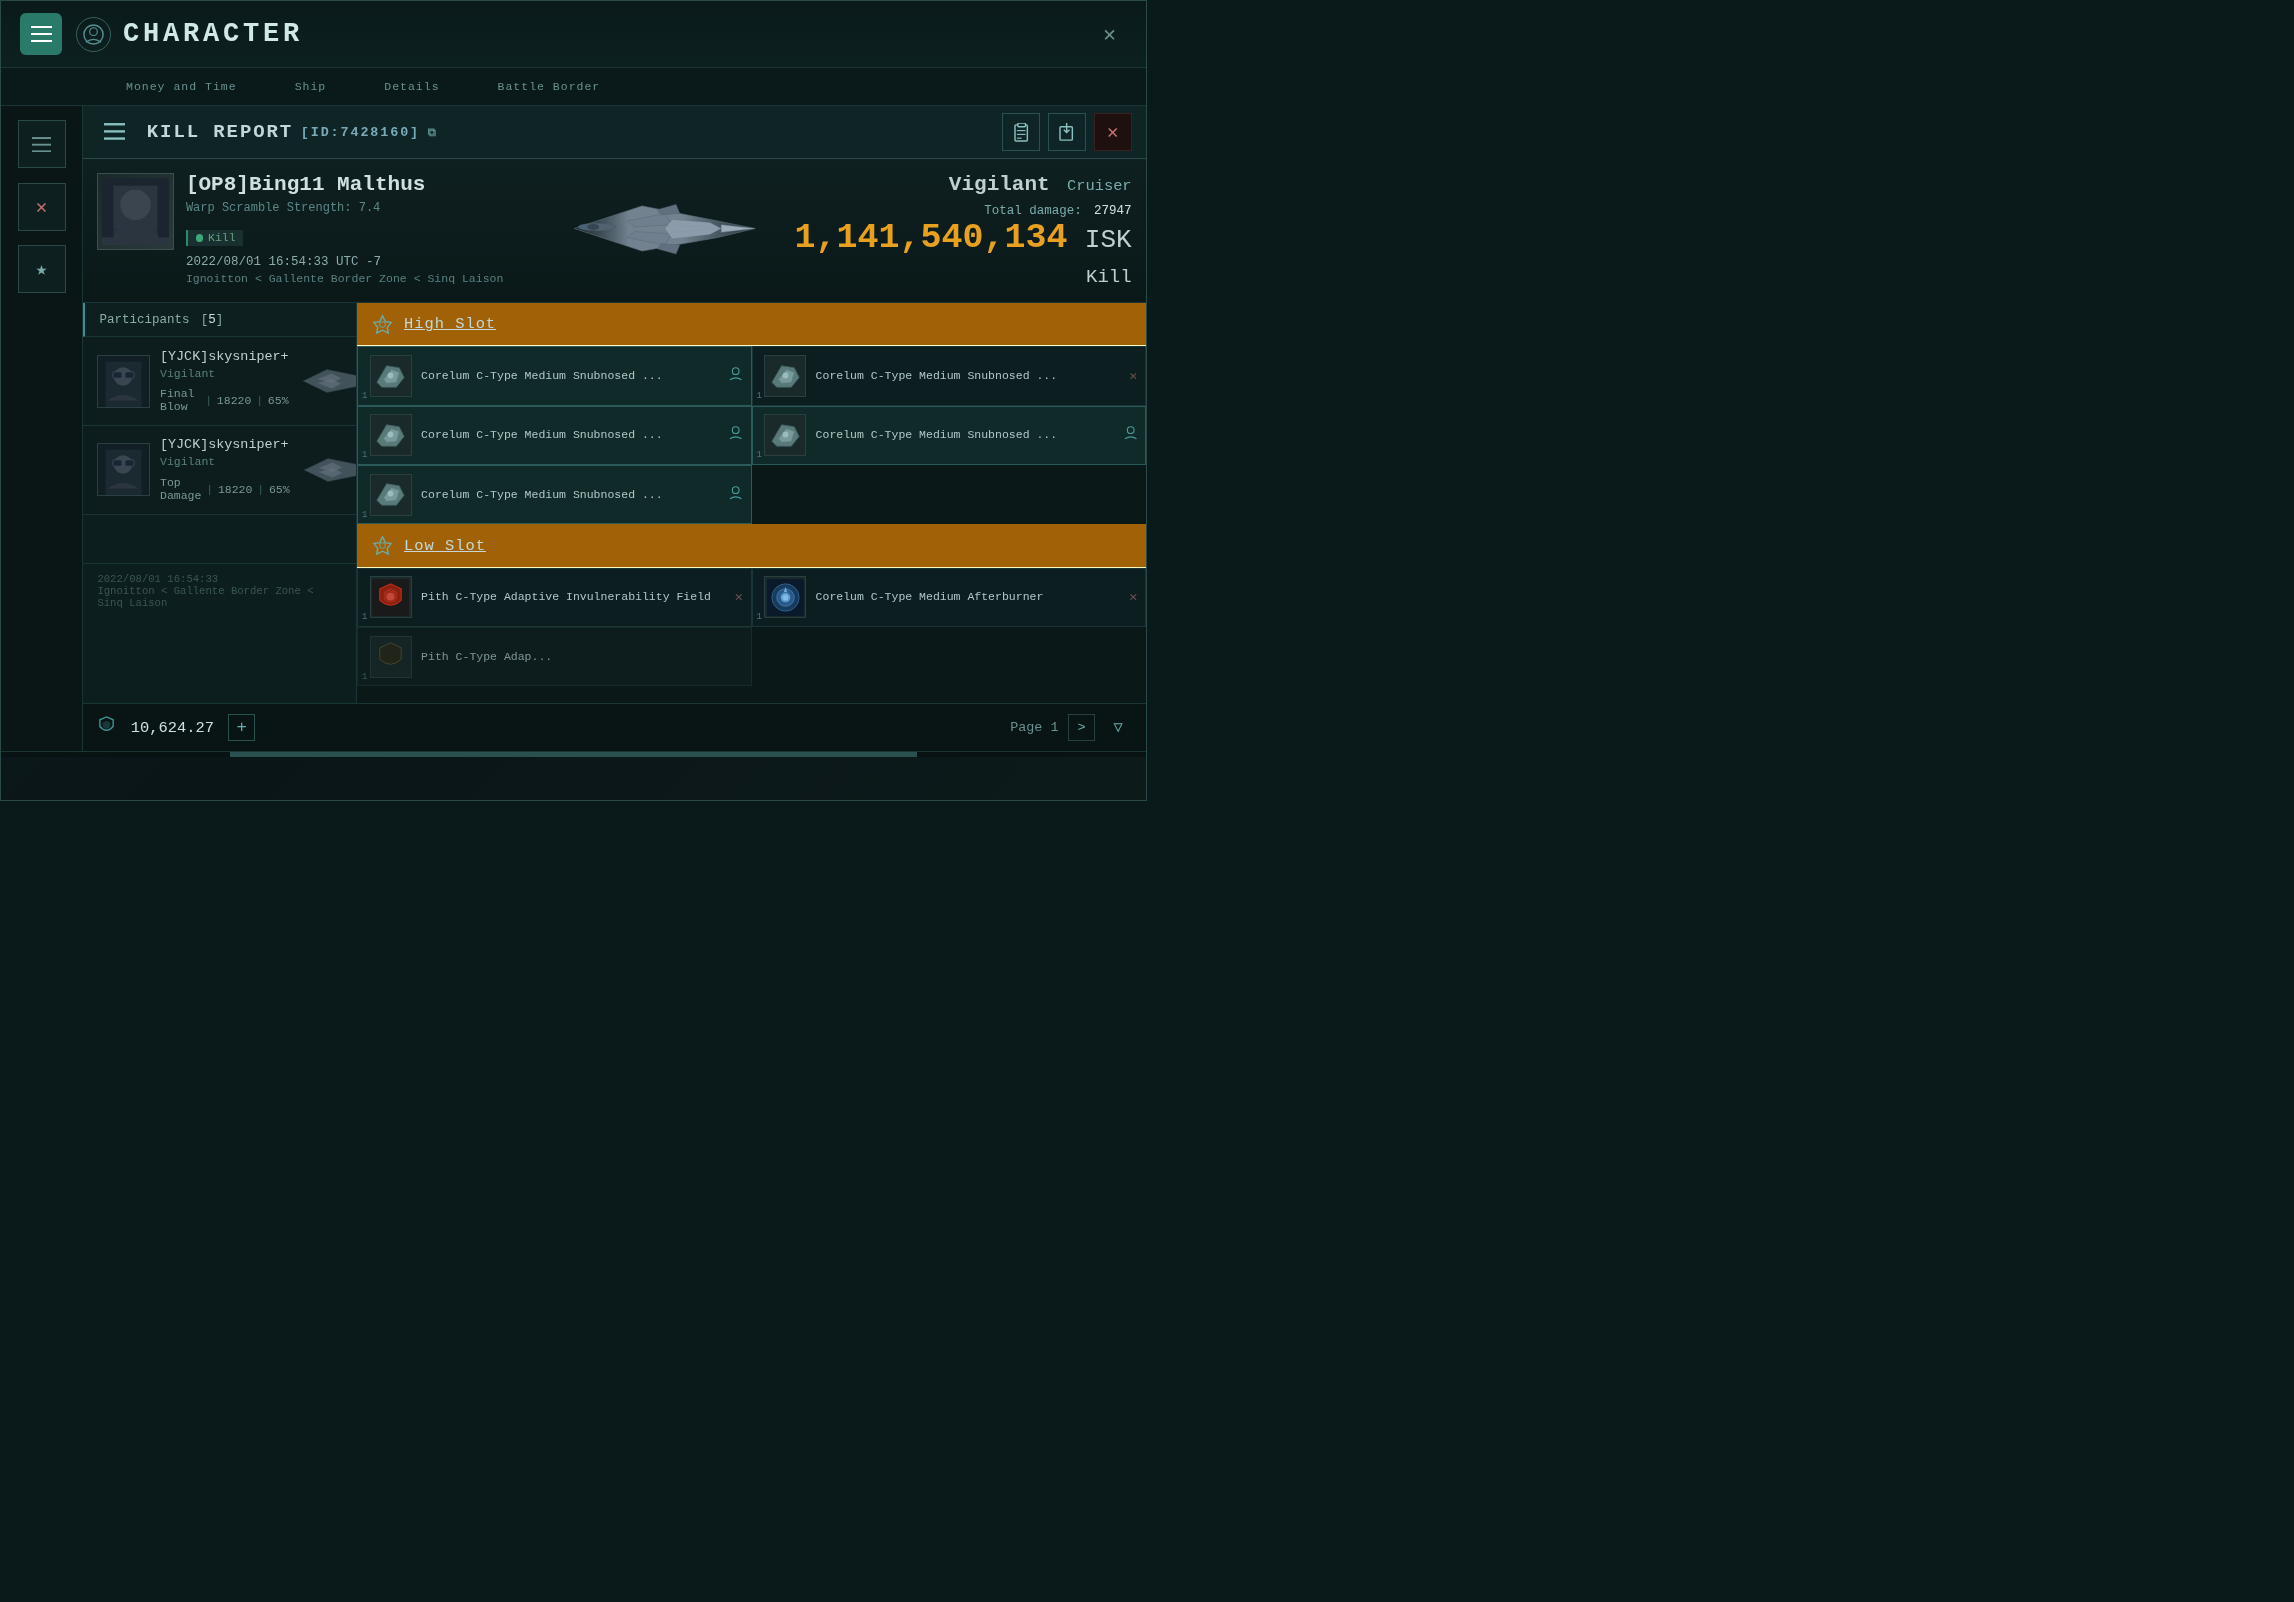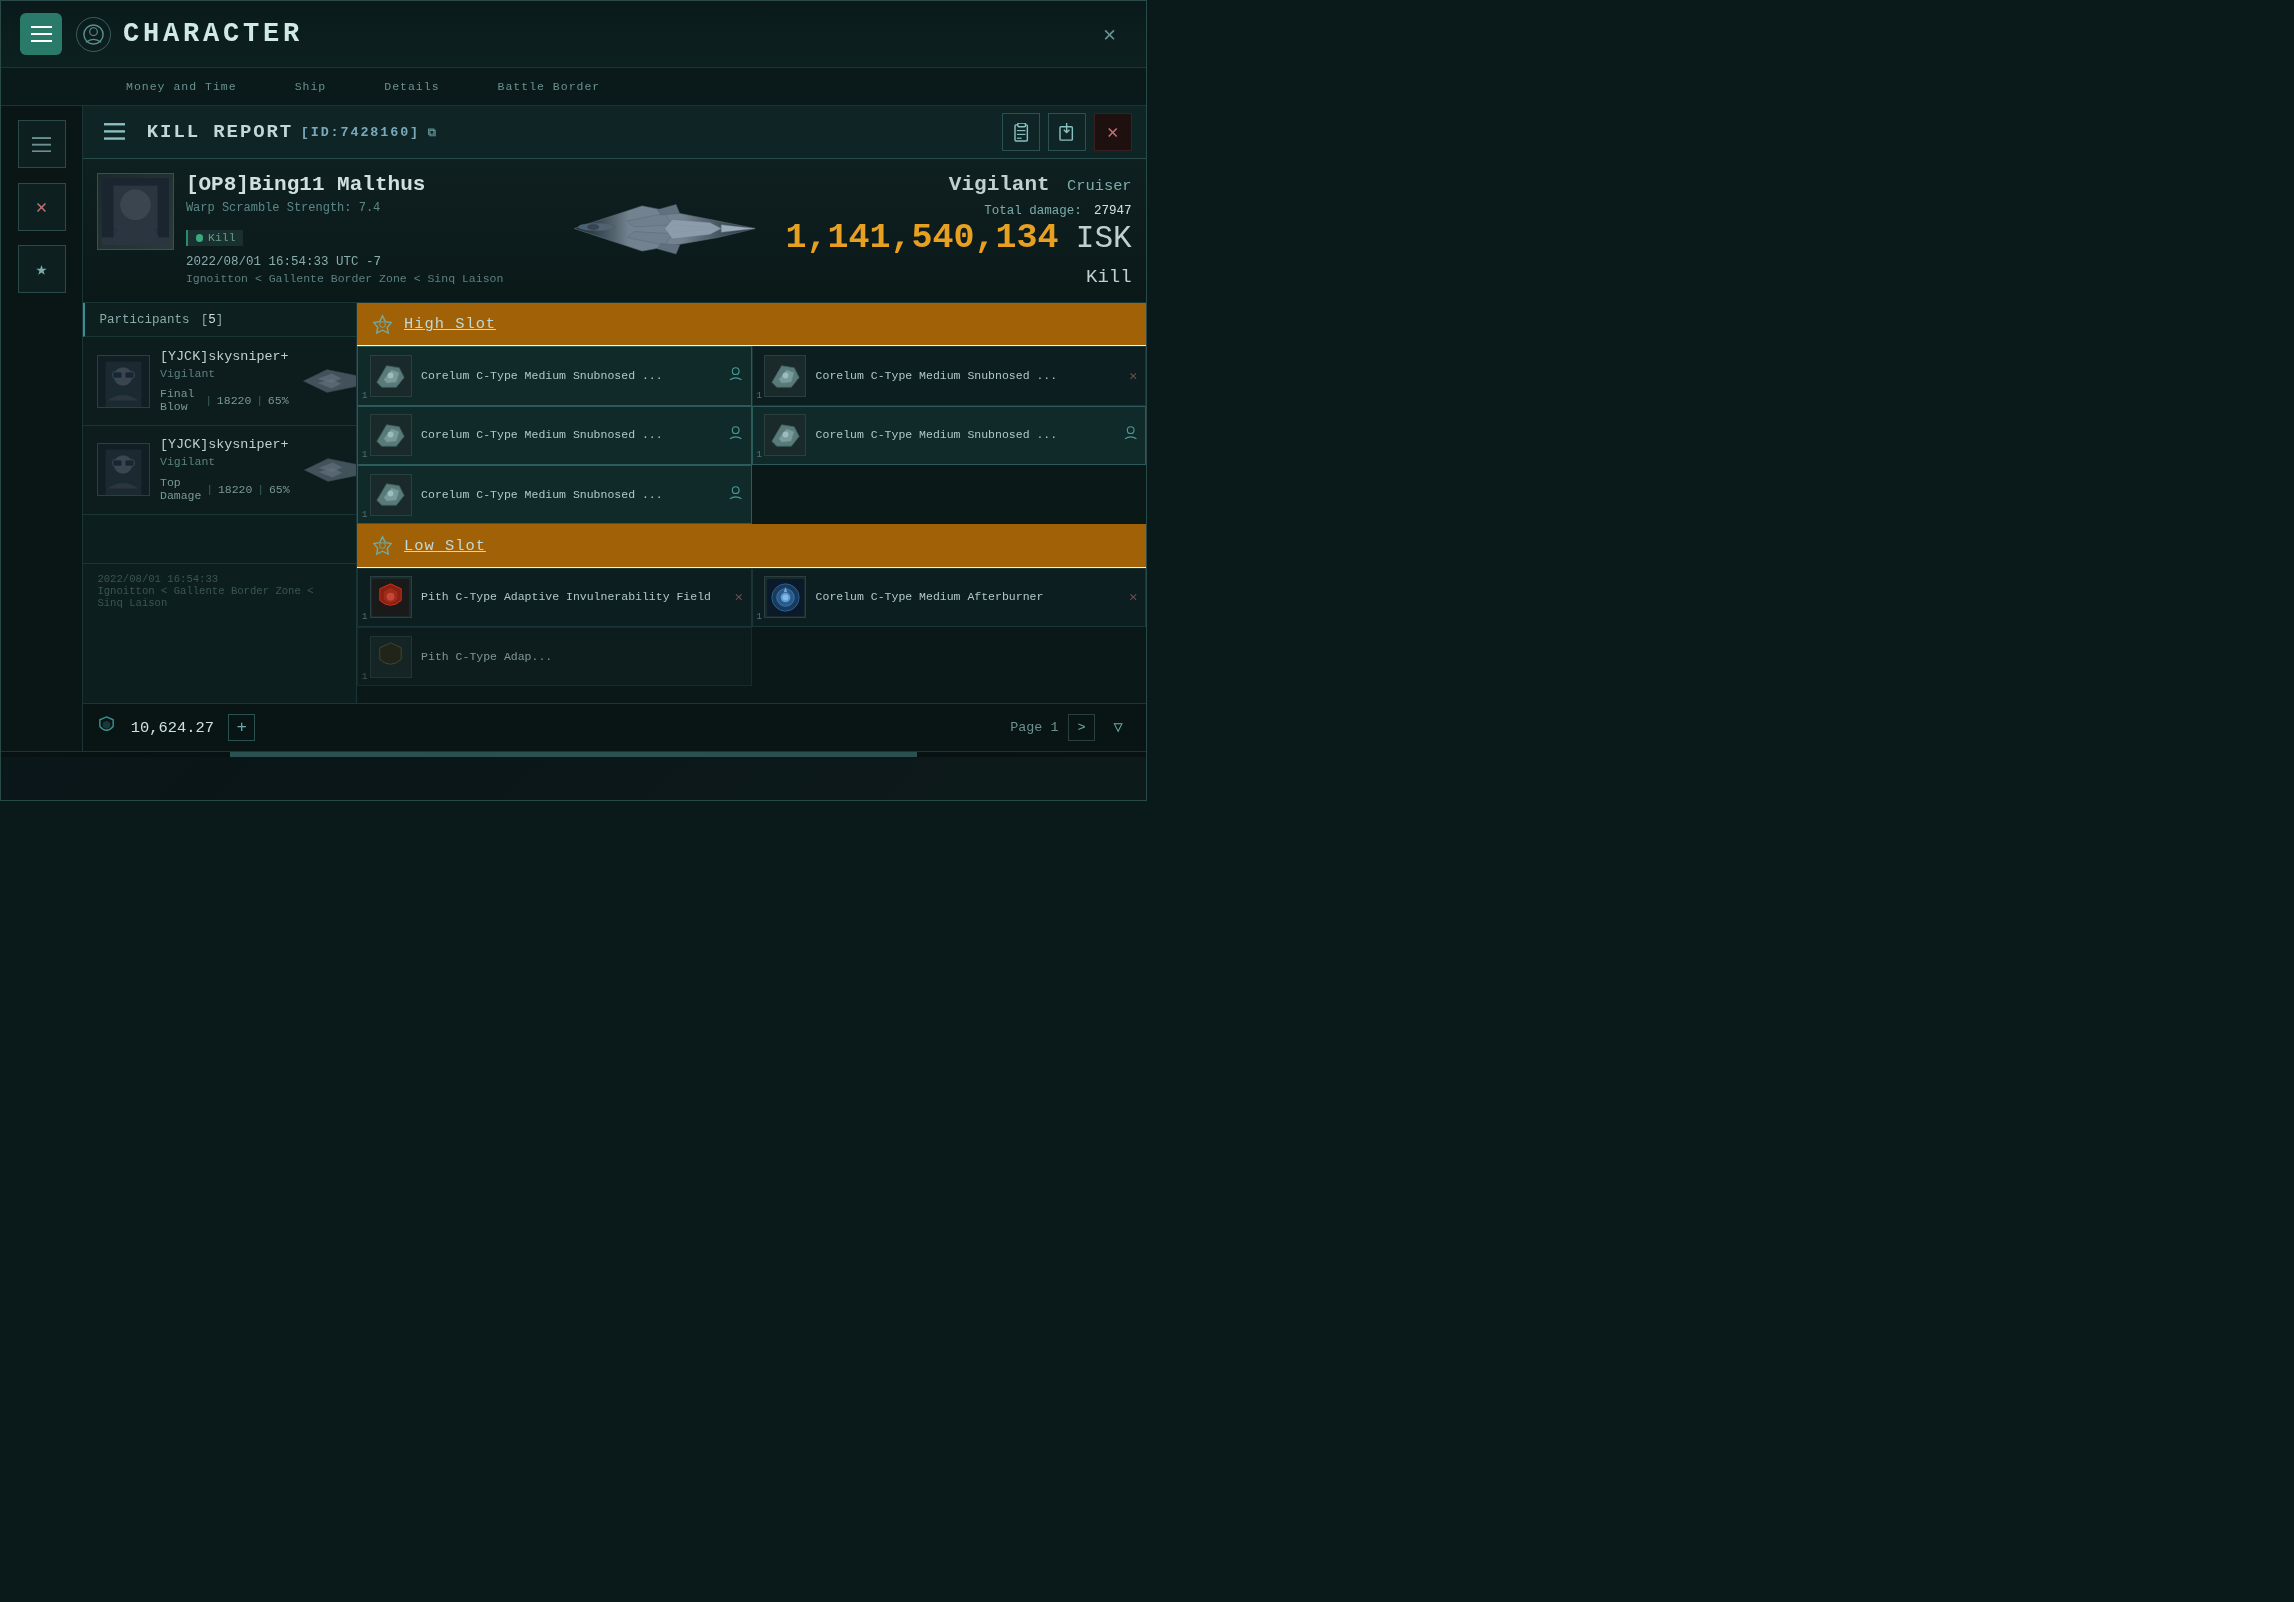--- a/index.html
+++ b/index.html
@@ -383,21 +383,21 @@
     }
 
     .isk-amount {
       font-size: 35px;
       font-weight: bold;
       color: #e8a020;
       margin-top: 9.6px;
     }
 
     .isk-label {
-      font-size: 31px;
+      font-size: 26px;
       color: #c0d0d0;
     }
 
     .kill-result {
       font-size: 19px;
       color: #c0d0d0;
       margin-top: 7.7px;
     }
 
     

